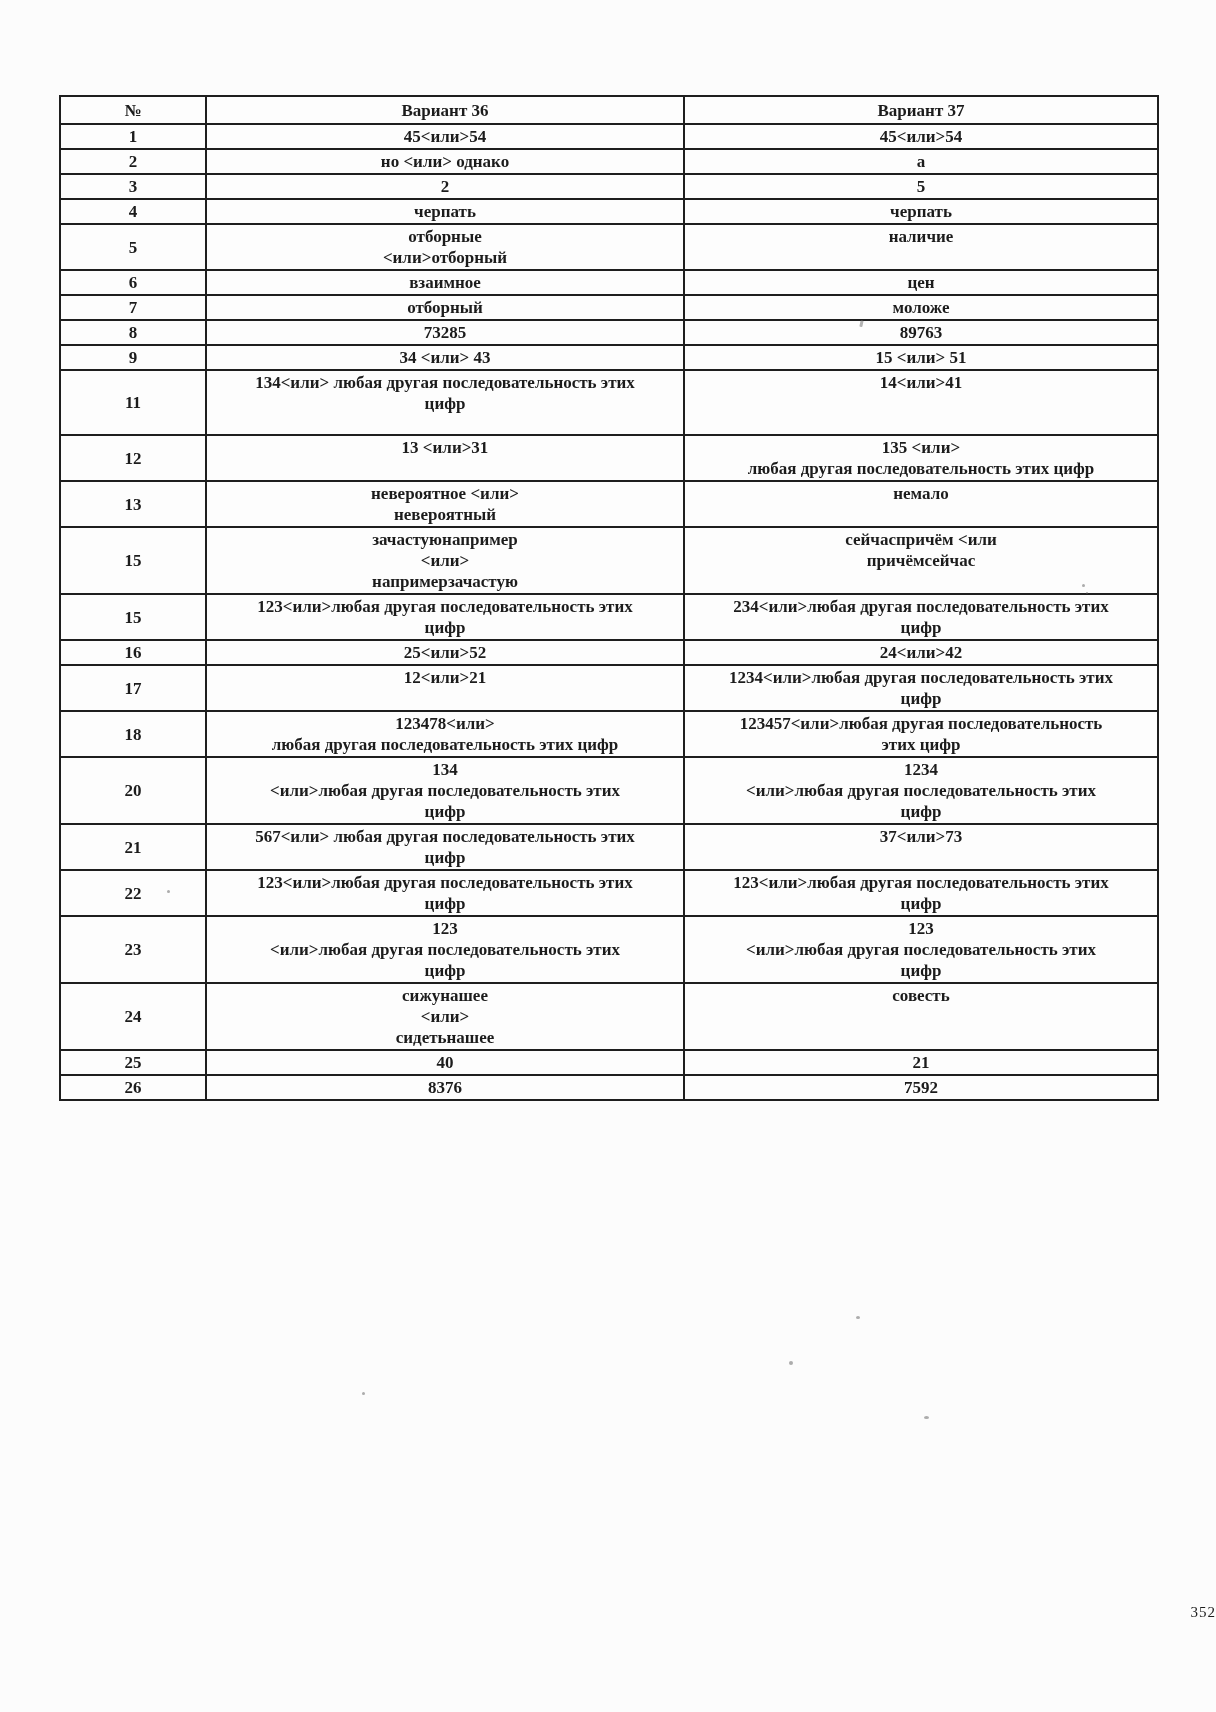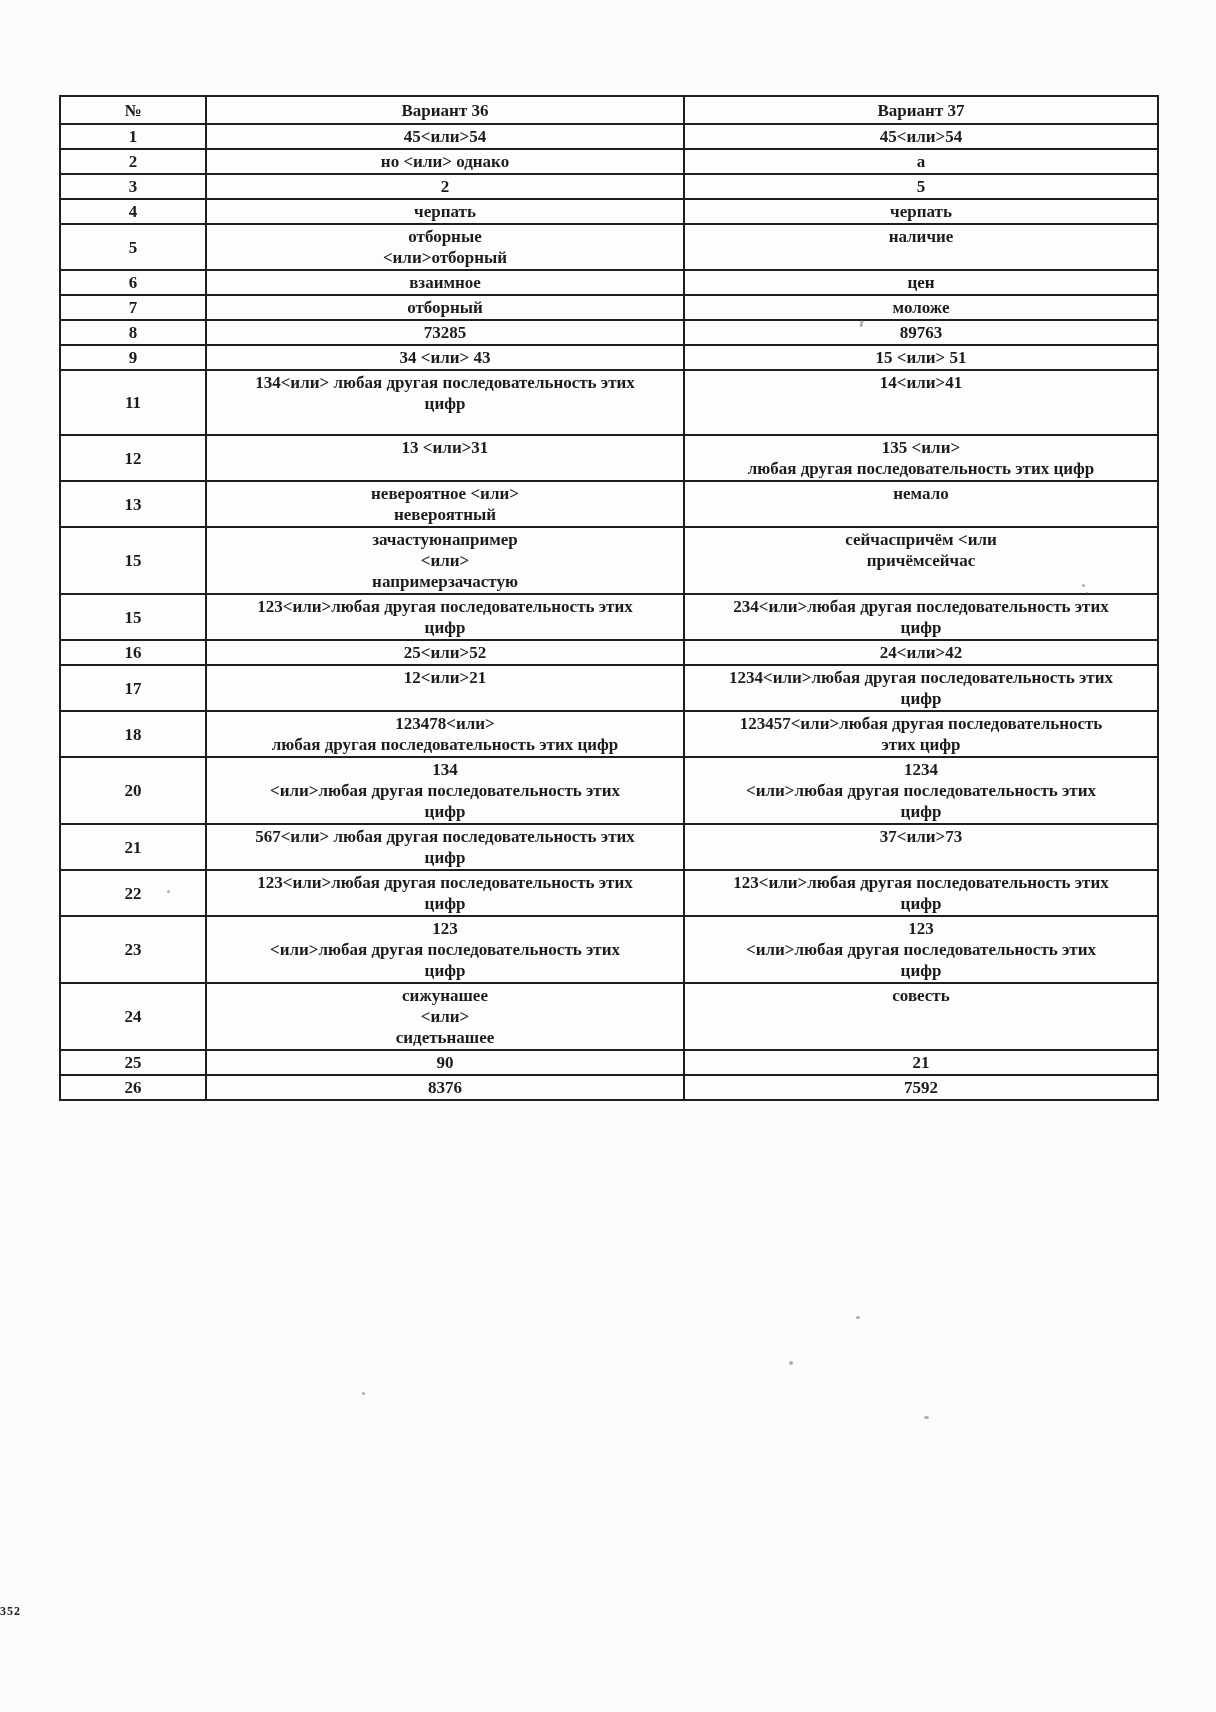--- a/index.html
+++ b/index.html
@@ -31,23 +31,23 @@
   }
   th.hdr{height:24px;font-size:18px;vertical-align:middle;}
   td.num{vertical-align:middle;font-size:17px;}
   td.ans{vertical-align:top;}
   tr.h1{height:22px;}
   tr.h2{height:43px;}
   tr.h3{height:65px;}
   .page-number{
     position:absolute;
     left:0;top:1604px;width:100%;
-    text-align:left;
-    font-size:12px;
-    font-weight:700;
+    text-align:right;
+    font-size:15px;
+    font-weight:400;
     letter-spacing:1px;
   }
   .speck{position:absolute;background:#6a6a6a;opacity:.55;border-radius:50%;}
   .speck.tick{width:3px;height:7px;border-radius:1px;transform:rotate(12deg);opacity:.5;}
   .s1{left:860px;top:320px;}
   .s2{left:1082px;top:584px;width:3px;height:3px;}
   .s3{left:1086px;top:592px;width:2px;height:2px;}
   .s4{left:856px;top:1316px;width:4px;height:3px;}
   .s5{left:789px;top:1361px;width:4px;height:4px;}
   .s6{left:924px;top:1416px;width:5px;height:3px;}
@@ -201,21 +201,21 @@
     </tr>
     <tr class="h3">
       <td class="num">24</td>
       <td class="ans">сижунашее
 &lt;или&gt;
 сидетьнашее</td>
       <td class="ans">совесть</td>
     </tr>
     <tr class="h1">
       <td class="num">25</td>
-      <td class="ans">90</td>
+      <td class="ans">40</td>
       <td class="ans">21</td>
     </tr>
     <tr class="h1">
       <td class="num">26</td>
       <td class="ans">8376</td>
       <td class="ans">7592</td>
     </tr>
   </tbody>
     </table>
 

